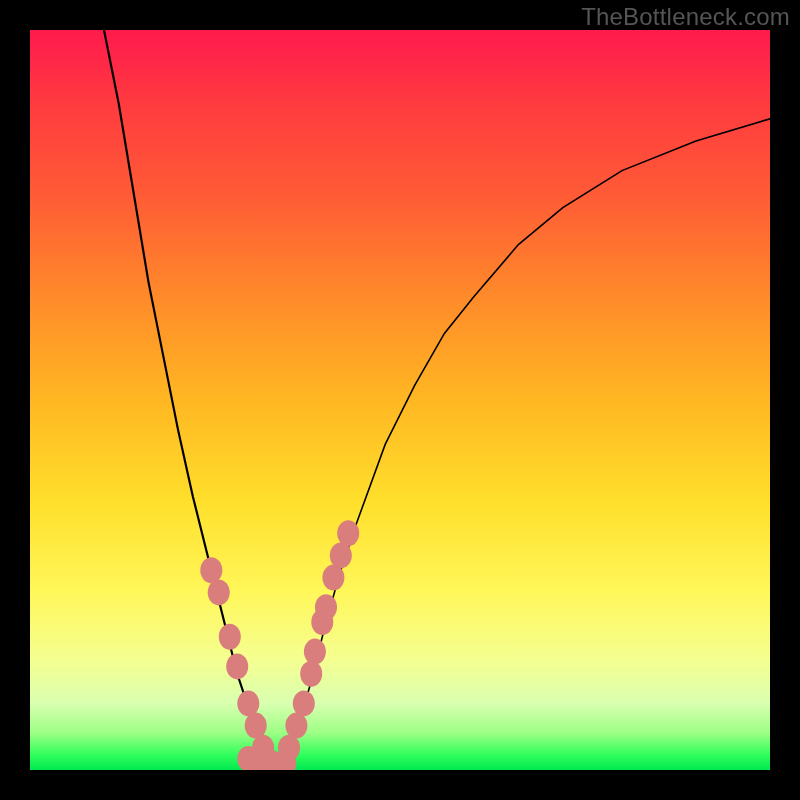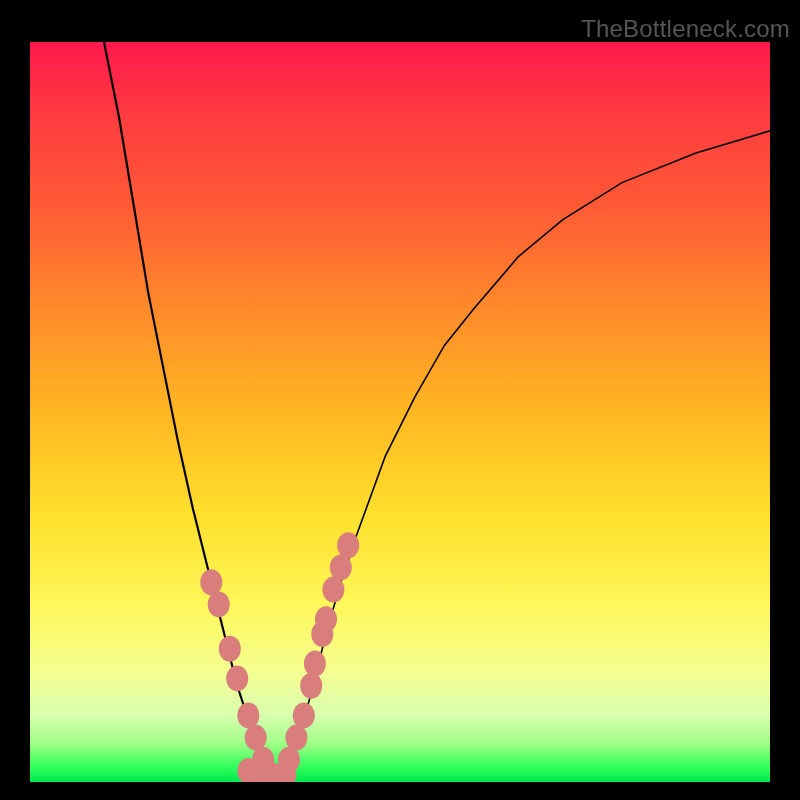--- a/index.html
+++ b/index.html
@@ -11,21 +11,20 @@
     font-family: Arial, Helvetica, sans-serif;
     overflow: hidden;
   }
   .frame {
     position: absolute;
     left: 0;
     top: 0;
     width: 800px;
     height: 644px;
     background: #000;
-    margin-top: 12px;
   }
   .watermark {
     position: absolute;
     top: 3px;
     right: 10px;
     color: #555;
     font-size: 24px;
     font-weight: 500;
     letter-spacing: 0.2px;
     z-index: 50;

